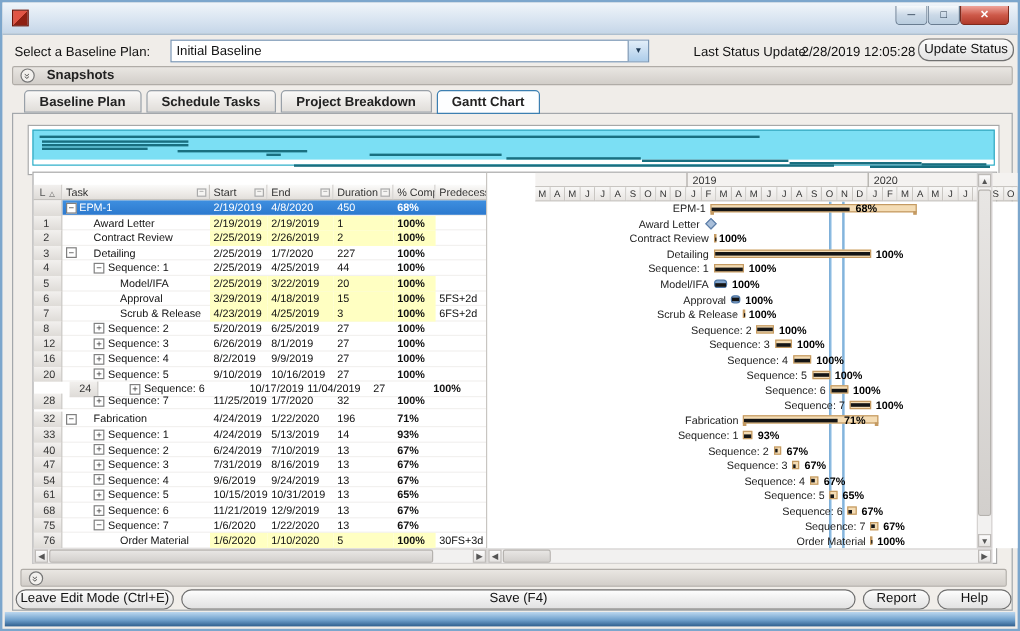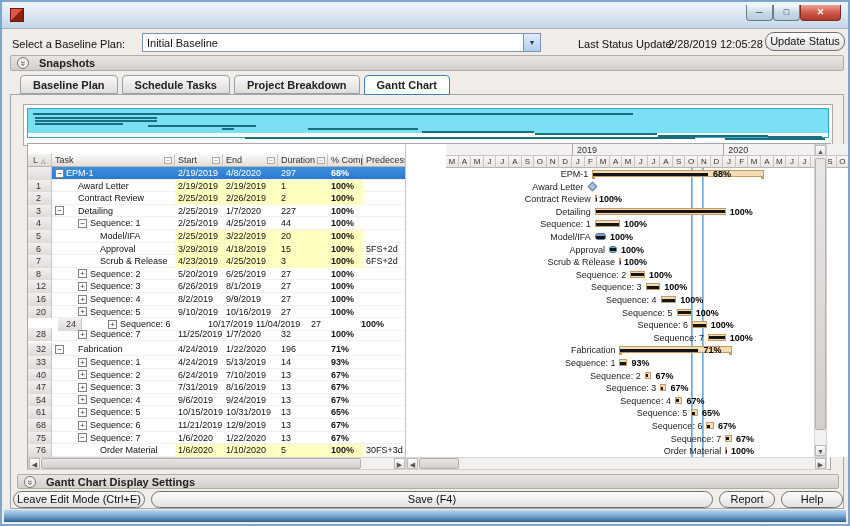--- a/index.html
+++ b/index.html
@@ -168,21 +168,21 @@
           </div>
           <div class="trow sel" style="top: 23px;">
             <div class="selbg"></div>
             <div class="tc idc" style="left: 0px; width: 24px; padding-left: 8px;"></div>
             <div class="tc" style="left: 24px; width: 123px;">
               <div class="toggle" style="left: 3px;">−</div>
               <span style="position: absolute; left: 14px; top: 1px; white-space: nowrap;">EPM-1</span>
             </div>
             <div class="tc" style="left: 147px; width: 48px;">2/19/2019</div>
             <div class="tc" style="left: 195px; width: 55px;">4/8/2020</div>
-            <div class="tc" style="left: 250px; width: 50px;">297</div>
+            <div class="tc" style="left: 250px; width: 50px;">450</div>
             <div class="tc pcb" style="left: 300px; width: 35px;">68%</div>
             <div class="tc" style="left: 335px; width: 43px;"></div>
           </div>
           <div class="trow" style="top: 35.6px;">
             <div class="tc idc" style="left: 0px; width: 24px; padding-left: 8px;">1</div>
             <div class="tc" style="left: 24px; width: 123px;">
               <span style="position: absolute; left: 26px; top: 1px; white-space: nowrap;">Award Letter</span>
             </div>
             <div class="tc hlc" style="left: 147px; width: 48px;">2/19/2019</div>
             <div class="tc hlc" style="left: 195px; width: 55px;">2/19/2019</div>
@@ -617,21 +617,20 @@
 
       <div class="scroll" style="left:378px; top:313px; width:421px; height:13px;">
         <div class="sarrow" style="left:0; top:0; width:11px; height:11px; line-height:11px;">◀</div>
         <div class="sthumb" style="left:12px; top:0; width:40px; height:11px;"></div>
         <div class="sarrow" style="right:0; top:0; width:11px; height:11px; line-height:11px;">▶</div>
       </div>
     </div>
 
     <div class="cbar" style="left:6px; top:379px; width:822px; height:15px;">
       <div class="chev"><span>»</span></div>
-      <div class="ctext">Gantt Chart Display Settings</div>
     </div>
 
     <div class="btn" style="left:2px; top:396px; width:132px; height:17px; line-height:15px;">Leave Edit Mode (Ctrl+E)</div>
     <div class="btn" style="left:140px; top:396px; width:562px; height:17px; line-height:15px;">Save (F4)</div>
     <div class="btn" style="left:708px; top:396px; width:56px; height:17px; line-height:15px;">Report</div>
     <div class="btn" style="left:770px; top:396px; width:62px; height:17px; line-height:15px;">Help</div>
   </div>
 
   <div class="botstrip"></div>
 </div>

